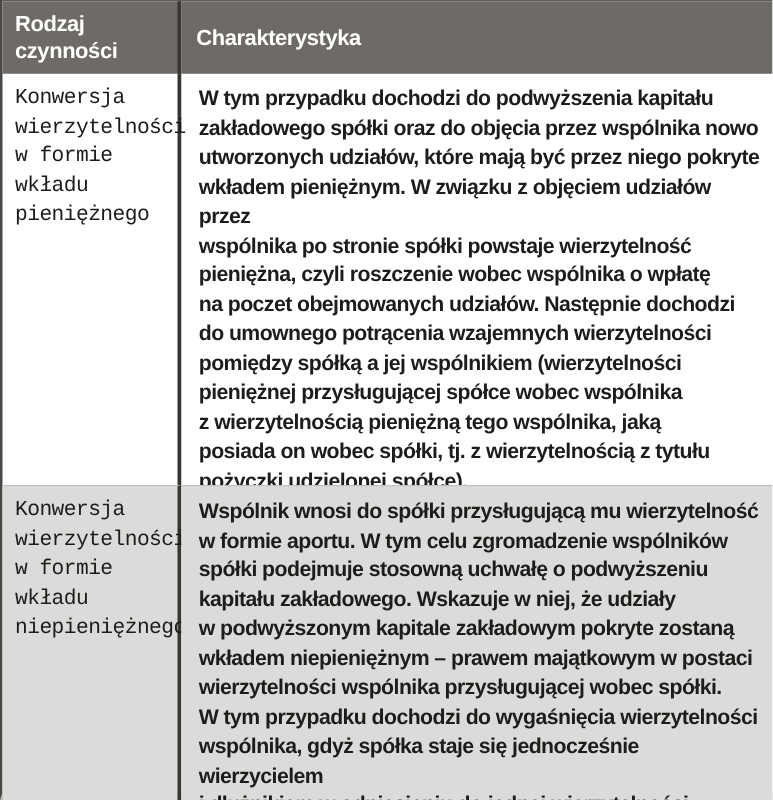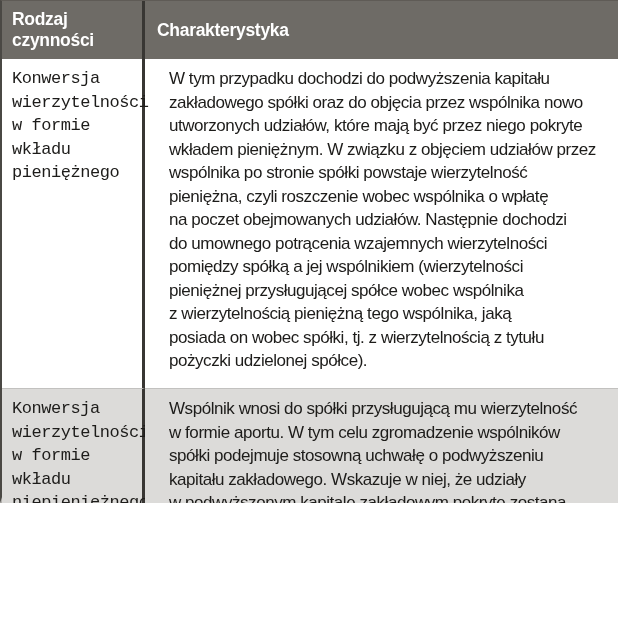--- a/index.html
+++ b/index.html
@@ -3,21 +3,21 @@
 <meta charset="utf-8">
 <style>
   html, body {
     margin: 0;
     padding: 0;
     background: #ffffff;
     font-family: "Liberation Sans", sans-serif;
   }
   .table {
     width: 618px;
-    height: 503px;
+    height: 640px;
     box-sizing: border-box;
     display: grid;
     grid-template-columns: 143px 1fr;
     grid-template-rows: 58px 329px 1fr;
     border-left: 2px solid #4a4844;
     border-top: 1px solid #5f5b56;
     border-bottom: 6px solid #b3b1ae;
     background: #ffffff;
   }
   .hcell {
@@ -48,21 +48,22 @@
     letter-spacing: -0.45px;
     color: #1d1c1a;
     white-space: pre-line;
     box-sizing: border-box;
   }
   .type-cell {
     padding: 8px 6px 0 10px;
     font-family: Liberation Mono, monospace;
   }
   .desc-cell {
-    padding: 8px 6px 0 24px;
+    padding: 8px 6px 0 14px;
+    font-weight: bold;
   }
   .row2 {
     background: #dcdbd9;
     border-top: 1px solid #c2c1bf;
   }
 </style>
 </head>
 <body>
 
 <div class="table">

